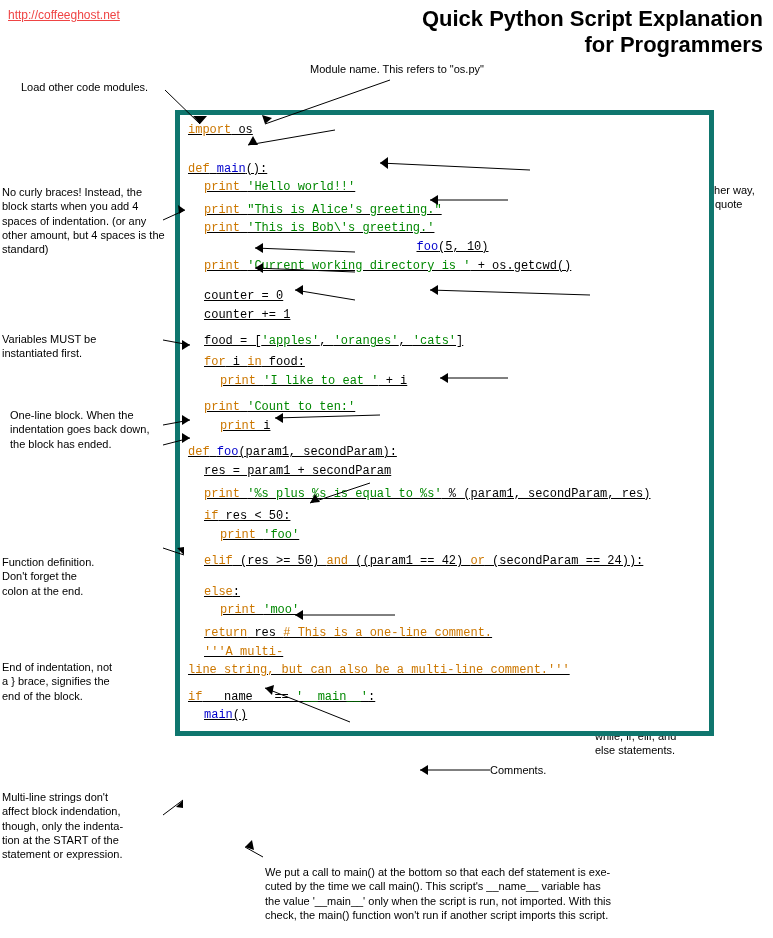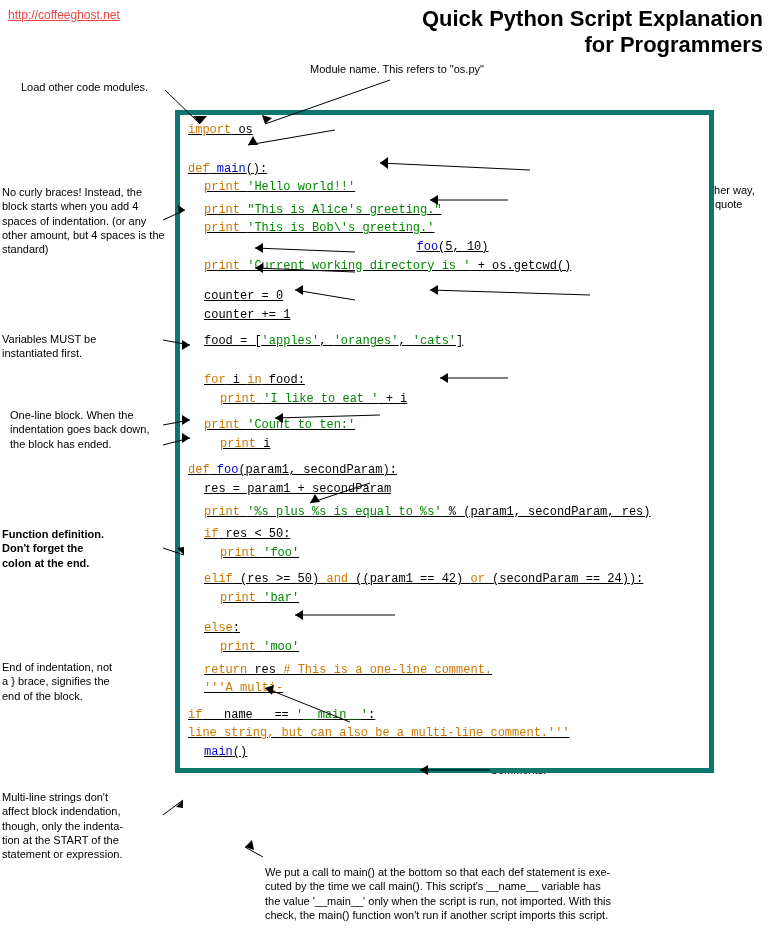--- a/index.html
+++ b/index.html
@@ -97,21 +97,21 @@
 <div class="annotation" style="left:2px; top:332px; width:163px;">Variables MUST be<br>instantiated first.</div>
 
 <div class="annotation" style="left:508px; top:365px; width:255px;">Lists can contain different data types<br>in the same list, including other lists.</div>
 
 <div class="annotation" style="left:10px; top:408px; width:163px;">One-line block. When the<br>indentation goes back down,<br>the block has ended.</div>
 
 <div class="annotation" style="left:380px; top:408px; width:350px;">For loop. "i" takes on each value in the list "food" in order.</div>
 
 <div class="annotation" style="left:370px; top:475px; width:300px;">The range() function returns a list<br>like [0, 1, 2, 3, 4, 5, 6, 7, 8, 9]<br>Don't forget the colon at the end!</div>
 
-<div class="annotation" style="left:2px; top:527px; width:163px;font-weight:bold;">Function definition.<br>Don't forget the<br>colon at the end.</div>
+<div class="annotation" style="left:2px; top:555px; width:163px;">Function definition.<br>Don't forget the<br>colon at the end.</div>
 
 <div class="annotation" style="left:510px; top:548px; width:255px;">String interpolation works basically the<br>same way as it does in C.</div>
 
 <div class="annotation" style="left:350px; top:608px; width:300px;">The comparison operators are the same as C.</div>
 
 <div class="annotation" style="left:2px; top:660px; width:163px;">End of indentation, not<br>a } brace, signifies the<br>end of the block.</div>
 
 <div class="annotation" style="left:350px; top:715px; width:280px;">Boolean operators are words, not &amp;&amp; and ||.</div>
 
 <div class="annotation" style="left:595px; top:700px; width:175px;">Colons come<br>after def, for,<br>while, if, elif, and<br>else statements.</div>
@@ -126,37 +126,36 @@
   <div><span class="kw">import</span> os</div>
   <div style="margin-top:20px;"><span class="kw">def</span> <span class="fn">main</span>():</div>
   <div class="ind1"><span class="kw">print</span> <span class="str">'Hello world!!'</span></div>
   <div style="margin-top:4px;" class="ind1"><span class="kw">print</span> <span class="str">"This is Alice's greeting."</span></div>
   <div class="ind1"><span class="kw">print</span> <span class="str">'This is Bob\'s greeting.'</span></div>
   <div style="text-align:center;" class="ind1"><span class="fn">foo</span>(5, 10)</div>
   <div class="ind1"><span class="kw">print</span> <span class="str">'Current working directory is '</span> + os.getcwd()</div>
   <div style="margin-top:12px;" class="ind1">counter = 0</div>
   <div class="ind1">counter += 1</div>
   <div style="margin-top:8px;" class="ind1">food = [<span class="str">'apples'</span>, <span class="str">'oranges'</span>, <span class="str">'cats'</span>]</div>
-  <div style="margin-top:20px;" class="ind1"><span class="kw">for</span> i <span class="kw">in</span> food:</div>
+  <div style="margin-top:2px;" class="ind1"><span class="kw">for</span> i <span class="kw">in</span> food:</div>
   <div class="ind2"><span class="kw">print</span> <span class="str">'I like to eat '</span> + i</div>
   <div style="margin-top:8px;" class="ind1"><span class="kw">print</span> <span class="str">'Count to ten:'</span></div>
   <div class="ind2"><span class="kw">print</span> i</div>
   <div style="margin-top:8px;"><span class="kw">def</span> <span class="fn">foo</span>(param1, secondParam):</div>
   <div class="ind1">res = param1 + secondParam</div>
   <div style="margin-top:4px;" class="ind1"><span class="kw">print</span> <span class="str">'%s plus %s is equal to %s'</span> % (param1, secondParam, res)</div>
   <div style="margin-top:4px;" class="ind1"><span class="kw">if</span> res &lt; 50:</div>
   <div class="ind2"><span class="kw">print</span> <span class="str">'foo'</span></div>
   <div style="margin-top:8px;" class="ind1"><span class="kw">elif</span> (res &gt;= 50) <span class="kw">and</span> ((param1 == 42) <span class="kw">or</span> (secondParam == 24)):</div>
-  <div class="ind2"><span class="kw">print</span> <span class="str">'bar'</span></div>
   <div style="margin-top:12px;" class="ind1"><span class="kw">else</span>:</div>
   <div class="ind2"><span class="kw">print</span> <span class="str">'moo'</span></div>
   <div style="margin-top:4px;" class="ind1"><span class="kw">return</span> res <span class="comment"># This is a one-line comment.</span></div>
   <div class="ind1"><span class="comment">'''A multi-</span></div>
+  <div><span class="comment">line string, but can also be a multi-line comment.'''</span></div>
   <div style="margin-top:8px;"><span class="kw">if</span> __name__ == <span class="str">'__main__'</span>:</div>
-  <div><span class="comment">line string, but can also be a multi-line comment.'''</span></div>
   <div class="ind1"><span class="fn">main</span>()</div>
 </div>
 
 <svg class="arrows-svg" xmlns="http://www.w3.org/2000/svg">
 
   <line x1="165" y1="90" x2="200" y2="124" stroke="black" stroke-width="1"></line>
   <polygon points="200,124 193,116 207,116" fill="black"></polygon>
 
   <line x1="390" y1="80" x2="265" y2="124" stroke="black" stroke-width="1"></line>
   <polygon points="265,124 262,115 272,118" fill="black"></polygon>

